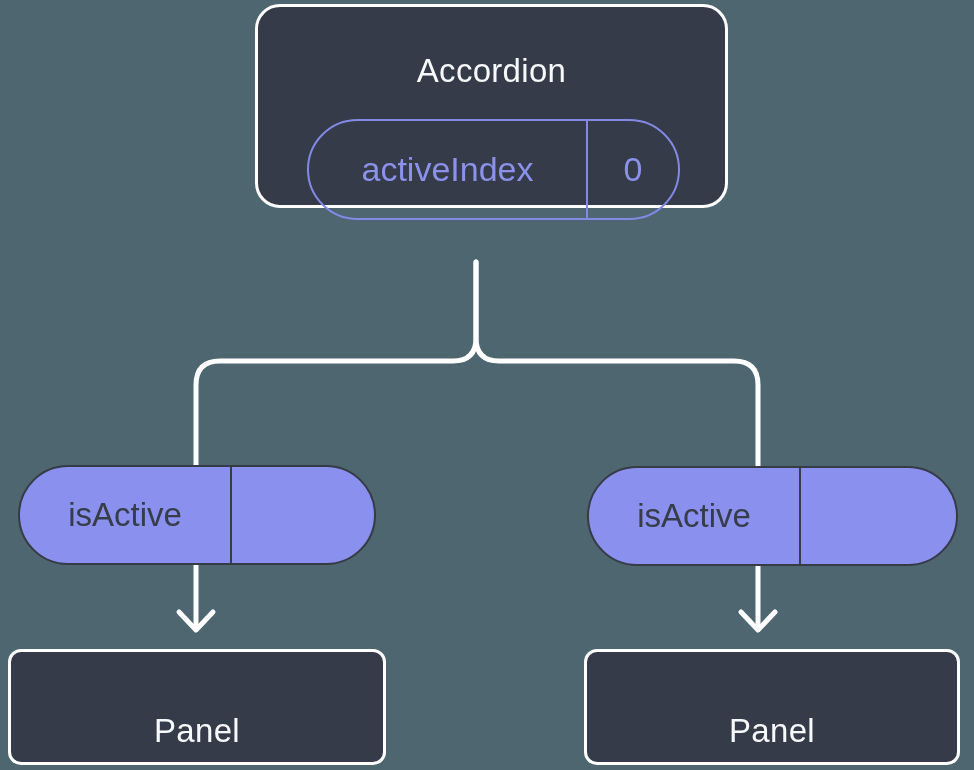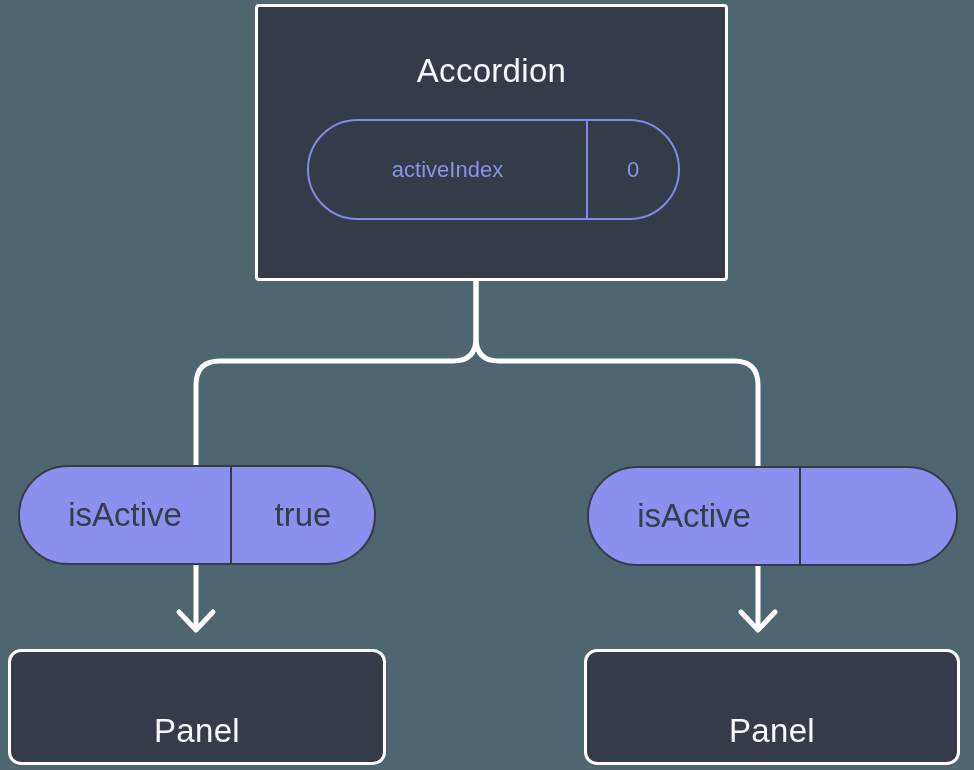--- a/index.html
+++ b/index.html
@@ -25,22 +25,22 @@
 
   
   .node {
     position: absolute;
     background: #353B48;
     border: 3px solid #FFFFFF;
     z-index: 2;
   }
   .node-accordion {
     left: 255px; top: 4px;
-    width: 473px; height: 277px;
-    border-radius: 4px;
+    width: 473px; height: 204px;
+    border-radius: 25px;
   }
   .node-title {
     position: absolute;
     left: 0; right: 0;
     text-align: center;
     color: #F7F8F9;
     font-size: 33px;
     line-height: 40px;
     font-weight: 500;
     letter-spacing: 0.3px;
@@ -56,21 +56,21 @@
     border-radius: 51px;
     display: flex;
     align-items: stretch;
     overflow: hidden;
   }
   .state-pill .cell {
     display: flex;
     align-items: center;
     justify-content: center;
     color: #8A92EC;
-    font-size: 22px;
+    font-size: 34px;
     font-weight: 500;
   }
   .state-pill .cell-label {
     width: 279px;
     border-right: 2px solid #828AE5;
   }
   .state-pill .cell-value { flex: 1; }
 
   
   .prop-pill {
@@ -132,21 +132,20 @@
   <div class="node node-accordion">
     <div class="node-title">Accordion</div>
     <div class="state-pill">
       <div class="cell cell-label">activeIndex</div>
       <div class="cell cell-value">0</div>
     </div>
   </div>
 
   <div class="prop-pill prop-pill-left">
     <div class="cell cell-label">isActive</div>
-    <div class="cell cell-value">true</div>
   </div>
 
   <div class="prop-pill prop-pill-right">
     <div class="cell cell-label">isActive</div>
   </div>
 
   <div class="node node-panel node-panel-left">
     <div class="panel-title">Panel</div>
   </div>
 

